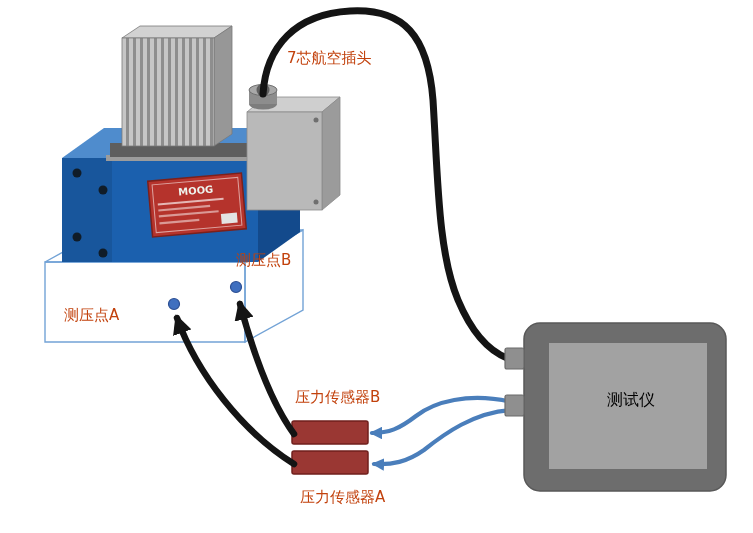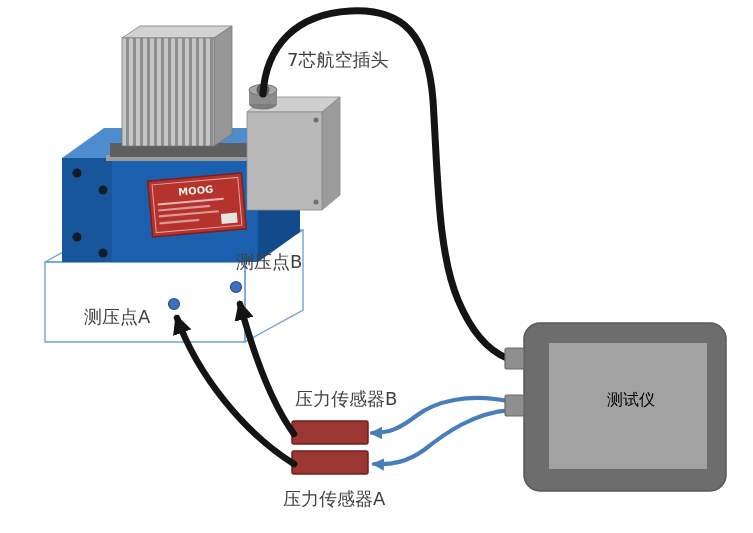--- a/index.html
+++ b/index.html
@@ -6,22 +6,22 @@
   .stage {
     position:relative;
     width:753px; height:533px;
     background:#ffffff;
     font-family:"DejaVu Sans", sans-serif;
     overflow:hidden;
   }
   .stage svg { position:absolute; left:0; top:0; }
   .lbl {
     position:absolute;
-    font-size:18px;
-    color:#404040;
+    font-size:15px;
+    color:#c2410c;
     white-space:nowrap;
     line-height:1.2;
   }
   .lbl-tester {
     position:absolute;
     left:549px; top:390px; width:164px;
     text-align:center;
     font-size:16px;
     color:#000;
   }
@@ -128,18 +128,18 @@
     </g>
 
     <g fill="#8f8f8f" stroke="#6a6a6a" stroke-width="1.2">
       <rect x="505" y="348" width="19" height="21" rx="2"></rect>
       <rect x="505" y="395" width="19" height="21" rx="2"></rect>
     </g>
   </svg>
 
   <div class="lbl" style="left:287px; top:49px">7芯航空插头</div>
   <div class="lbl" style="left:236px; top:251px">测压点B</div>
-  <div class="lbl" style="left:84px;  top:306px">测压点A</div>
+  <div class="lbl" style="left:64px;  top:306px">测压点A</div>
   <div class="lbl" style="left:295px; top:388px">压力传感器B</div>
-  <div class="lbl" style="left:283px; top:488px">压力传感器A</div>
+  <div class="lbl" style="left:300px; top:488px">压力传感器A</div>
   <div class="lbl-tester">测试仪</div>
 
 </div>
 
 </body></html>

